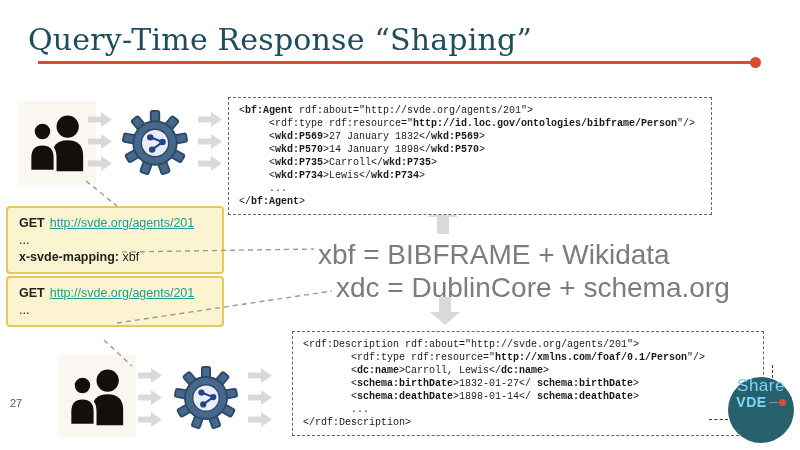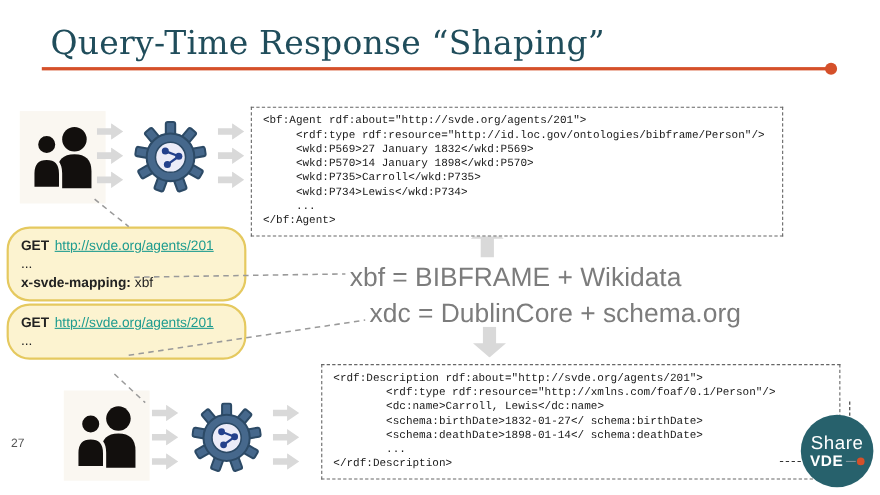--- a/index.html
+++ b/index.html
@@ -1,64 +1,64 @@
 <!DOCTYPE html>
 <html><head>
 <meta charset="utf-8">
 <style>
   html,body{margin:0;padding:0;background:#fff;}
   .stage{position:relative;width:800px;height:450px;background:#ffffff;overflow:hidden;
          font-family:"Liberation Sans",sans-serif;}
   .abs{position:absolute;}
 
   
-  .title{left:46px;top:22px;font-family:"DejaVu Serif","Liberation Serif",serif;
+  .title{left:28px;top:22px;font-family:"DejaVu Serif","Liberation Serif",serif;
          font-size:30px;color:#204D5B;letter-spacing:.2px;white-space:nowrap;}
   .rule{left:38px;top:61px;width:714px;height:3px;background:#D5502A;}
   .rule-dot{left:750px;top:57px;width:11px;height:11px;border-radius:50%;background:#D5502A;}
 
   
   .panel{background:#FAF7F1;}
   .panel1{left:18px;top:101px;width:78px;height:84px;}
   .panel2{left:58px;top:355px;width:78px;height:82px;}
   .arrow-stack{display:flex;flex-direction:column;gap:7px;}
   .flow-arrow{width:24px;height:15px;display:block;}
 
   
   .code{background:#fff;border:1.5px dashed #666;padding:6px 10px;
         font-family:"Liberation Mono","DejaVu Sans Mono",monospace;
         font-size:10px;line-height:13px;color:#1a1a1a;white-space:pre;z-index:2;}
-  .code .b{font-weight:normal;}
+  .code .b{font-weight:bold;}
   .code1{left:228px;top:87px;width:462px;}
   .code2{left:292px;top:321px;width:450px;}
 
   
-  .req-box{width:192px;background:#FCF3D0;border:2px solid #E5C95F;border-radius:21px;
+  .req-box{width:192px;background:#FCF3D0;border:2px solid #E5C95F;border-radius:4px;
            padding:7px 11px 6px 11px;font-size:12.5px;line-height:17px;color:#222;}
   .req1{left:6px;top:206px;}
   .req2{left:6px;top:276px;}
   .req-method{font-weight:bold;margin-right:5px;}
   .req-url{color:#1E9C8F;text-decoration:underline;cursor:pointer;}
   .req-header-label{font-weight:bold;}
 
   
-  .map-label{font-size:24px;color:#7C7C7C;white-space:nowrap;text-align:right;}
+  .map-label{font-size:28px;color:#7C7C7C;white-space:nowrap;text-align:right;}
   .label1{left:318px;top:239px;}
   .label2{left:336px;top:272px;}
 
   .block-arrow{z-index:1;}
   .page-num{left:10px;top:397px;font-size:11px;color:#555;}
 
   
   .overlay{left:0;top:0;pointer-events:none;z-index:3;}
 
   
   .logo-circle{left:728px;top:377px;width:66px;height:66px;border-radius:50%;background:#27616C;
-               display:flex;flex-direction:column;align-items:center;justify-content:center;
-               z-index:5;color:#ffffff;}
+               display:flex;flex-direction:column;align-items:center;
+               z-index:5;color:#7dd3fc;}
   .logo-share{font-size:17px;letter-spacing:.5px;line-height:17px;font-weight:400;}
   .logo-vde-row{display:flex;align-items:center;margin-top:1px;}
   .logo-vde{font-size:14px;font-weight:bold;letter-spacing:.5px;line-height:15px;}
   .logo-dash{width:9px;height:0;border-top:1.5px solid #7C949B;margin-left:2px;}
   .logo-dot{width:7px;height:7px;border-radius:50%;background:#D5502A;margin-left:1px;}
   .cross-v{left:772px;top:365px;height:13px;width:0;border-left:1.5px dashed #333;z-index:4;}
   .cross-h{left:709px;top:419px;width:19px;height:0;border-top:1.5px dashed #333;z-index:4;}
 </style>
 </head>
 <body>

